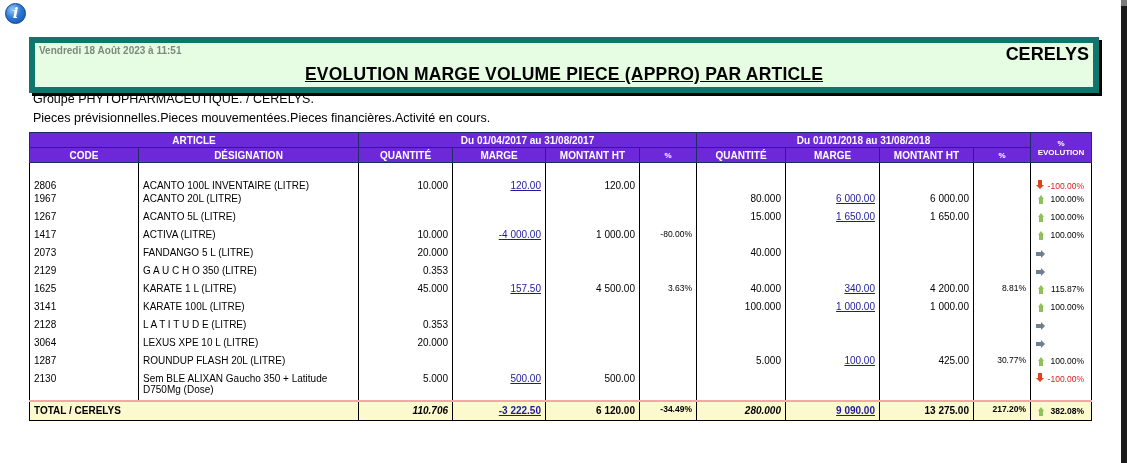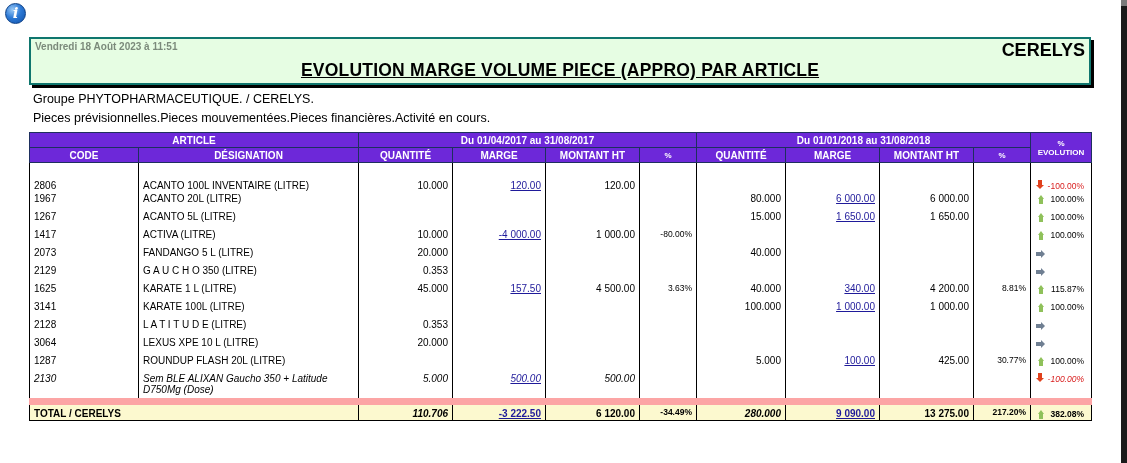--- a/index.html
+++ b/index.html
@@ -2,21 +2,21 @@
 <html><head>
 <meta charset="utf-8">
 <style>
   html,body{margin:0;padding:0;background:#fff;}
   body{width:1127px;height:463px;position:relative;overflow:hidden;font-family:"Liberation Sans",sans-serif;}
   .info-icon{position:absolute;left:5px;top:3px;width:21px;height:21px;border-radius:50%;
     background:radial-gradient(circle at 35% 30%,#9ccaf5 0%,#2d7ad6 45%,#0e4fa8 100%);
     border:1px solid #0b3f86;box-sizing:border-box;color:#fff;font-family:"DejaVu Serif",serif;font-weight:bold;font-size:15px;line-height:19px;text-align:center;font-style:italic;}
   .scrollbar{position:absolute;left:1121px;top:0;width:6px;height:463px;background:#1a1a1a;}
   .scrollbar-top{position:absolute;left:1121px;top:0;width:6px;height:6px;background:#7a7a7a;}
-  .header-box{position:absolute;left:29px;top:37px;width:1058px;height:44px;background:#e6fde3;border:2px solid #0f766e;
+  .header-box{position:absolute;left:29px;top:37px;width:1058px;height:44px;background:#e6fde3;border:6px solid #0f766e;
     box-shadow:3px 3px 0 #000;}
   .hdr-date{position:absolute;left:4px;top:2px;font-size:10px;font-weight:bold;color:#7b8a7b;}
   .hdr-company{position:absolute;right:4px;top:1px;font-size:18px;font-weight:bold;color:#000;}
   .hdr-title{position:absolute;left:0;right:0;top:21px;text-align:center;font-size:17.5px;font-weight:bold;text-decoration:underline;color:#000;letter-spacing:0.2px;}
   .line1{position:absolute;left:33px;top:92px;font-size:12.5px;color:#000;}
   .line2{position:absolute;left:33px;top:111px;font-size:12.5px;color:#000;}
   table.report{position:absolute;left:29px;top:132px;width:1062px;border-collapse:collapse;table-layout:fixed;font-size:10px;}
   table.report th{background:#6d28d9;color:#fff;font-weight:bold;border:1px solid #1e2f5e;padding:0;height:14px;font-size:10px;}
   table.report th.small{font-size:8px;}
   table.report td{border-left:1px solid #000;border-right:1px solid #000;padding:0 4px;height:18px;vertical-align:top;padding-top:2px;box-sizing:border-box;color:#000;}
@@ -31,21 +31,21 @@
   .arrow-up::after{content:"";position:absolute;left:-2px;top:4px;width:4px;height:5px;background:#8fc15a;}
   .arrow-down{display:inline-block;position:relative;width:4px;height:5px;background:#e0401c;margin-left:3px;top:-3px;}
   .arrow-down::after{content:"";position:absolute;left:-2px;top:5px;width:0;height:0;border-left:4px solid transparent;border-right:4px solid transparent;border-top:4px solid #e0401c;}
   .arrow-right{display:inline-block;position:relative;width:5px;height:4px;background:#6f7f92;top:1px;margin-left:1px;}
   .arrow-right::after{content:"";position:absolute;left:5px;top:-2px;width:0;height:0;border-top:4px solid transparent;border-bottom:4px solid transparent;border-left:4px solid #6f7f92;}
   tr.tall td{height:30px;}
   tr.first td{padding-top:17px;}
   tr.total td{background:#fcf9cf;border:1px solid #000;font-weight:bold;height:19px;padding-top:3px;}
   tr.total td.italic{font-style:italic;}
   tr.total td.pct{font-weight:bold;padding-top:2px;}
-  tr.last-data td{border-bottom:7px solid #fca5a5;font-style:italic;}
+  tr.last-data td{border-bottom:2px solid #fca5a5;}
 </style>
 </head>
 <body>
 
 <div class="info-icon">i</div>
 <div class="scrollbar"></div>
 <div class="scrollbar-top"></div>
 
 <div class="header-box">
   <span class="hdr-date">Vendredi 18 Août 2023 à 11:51</span>

